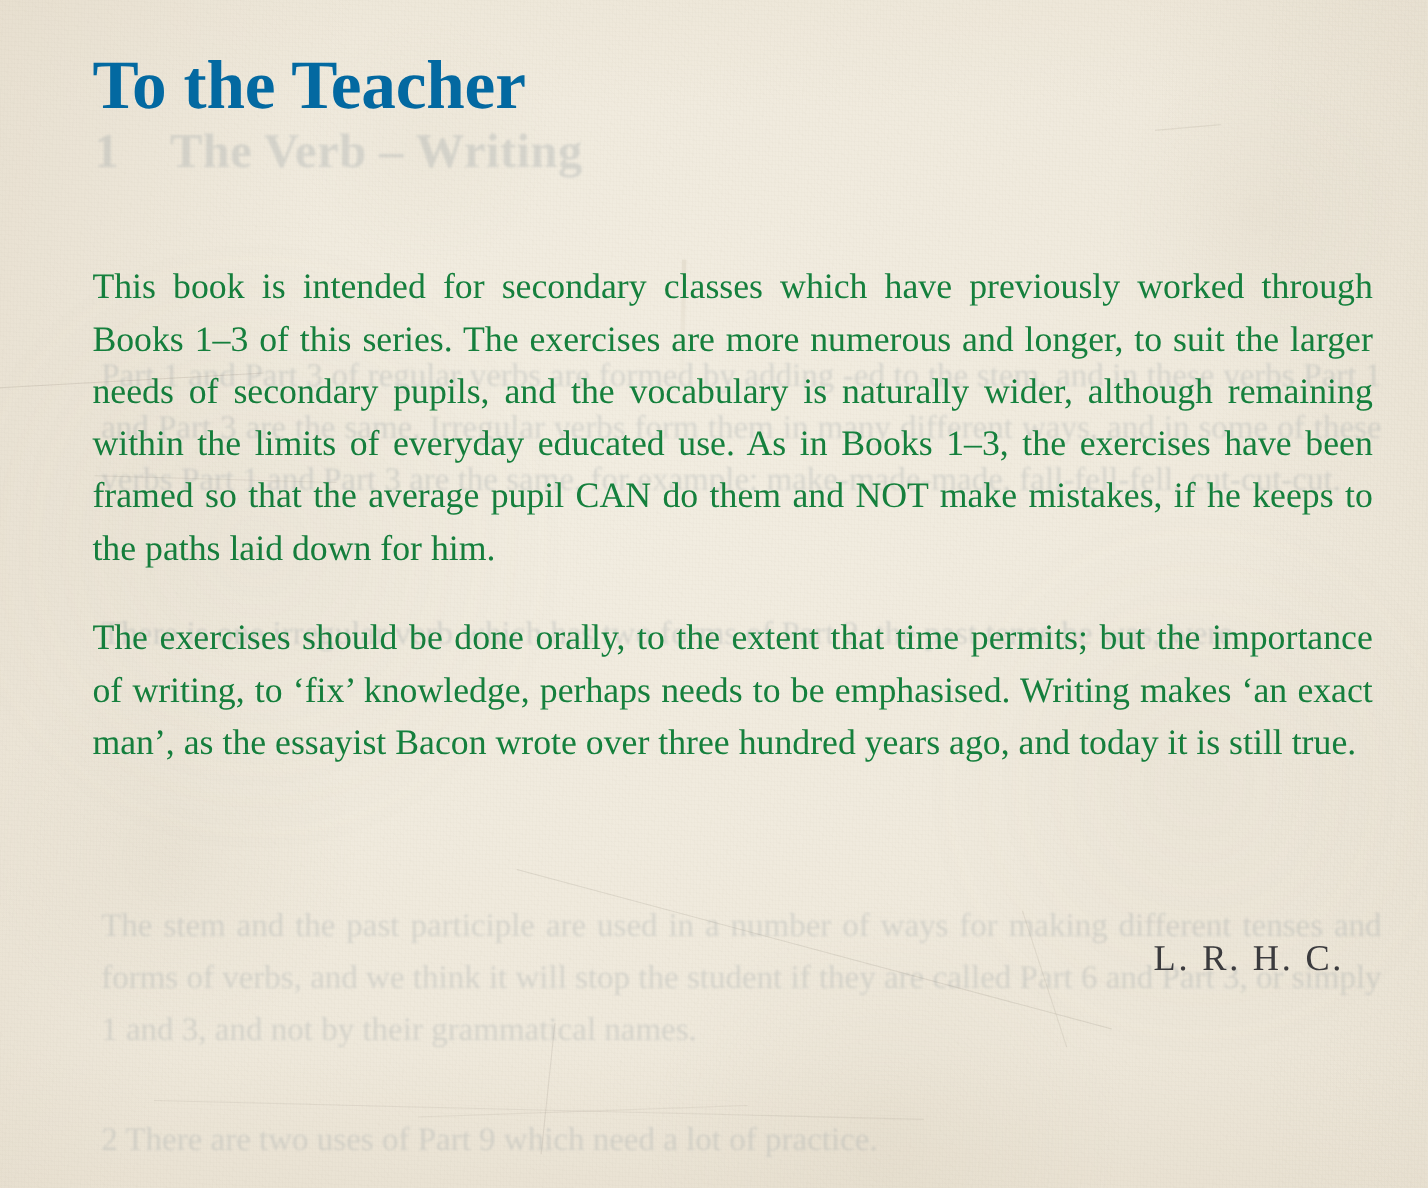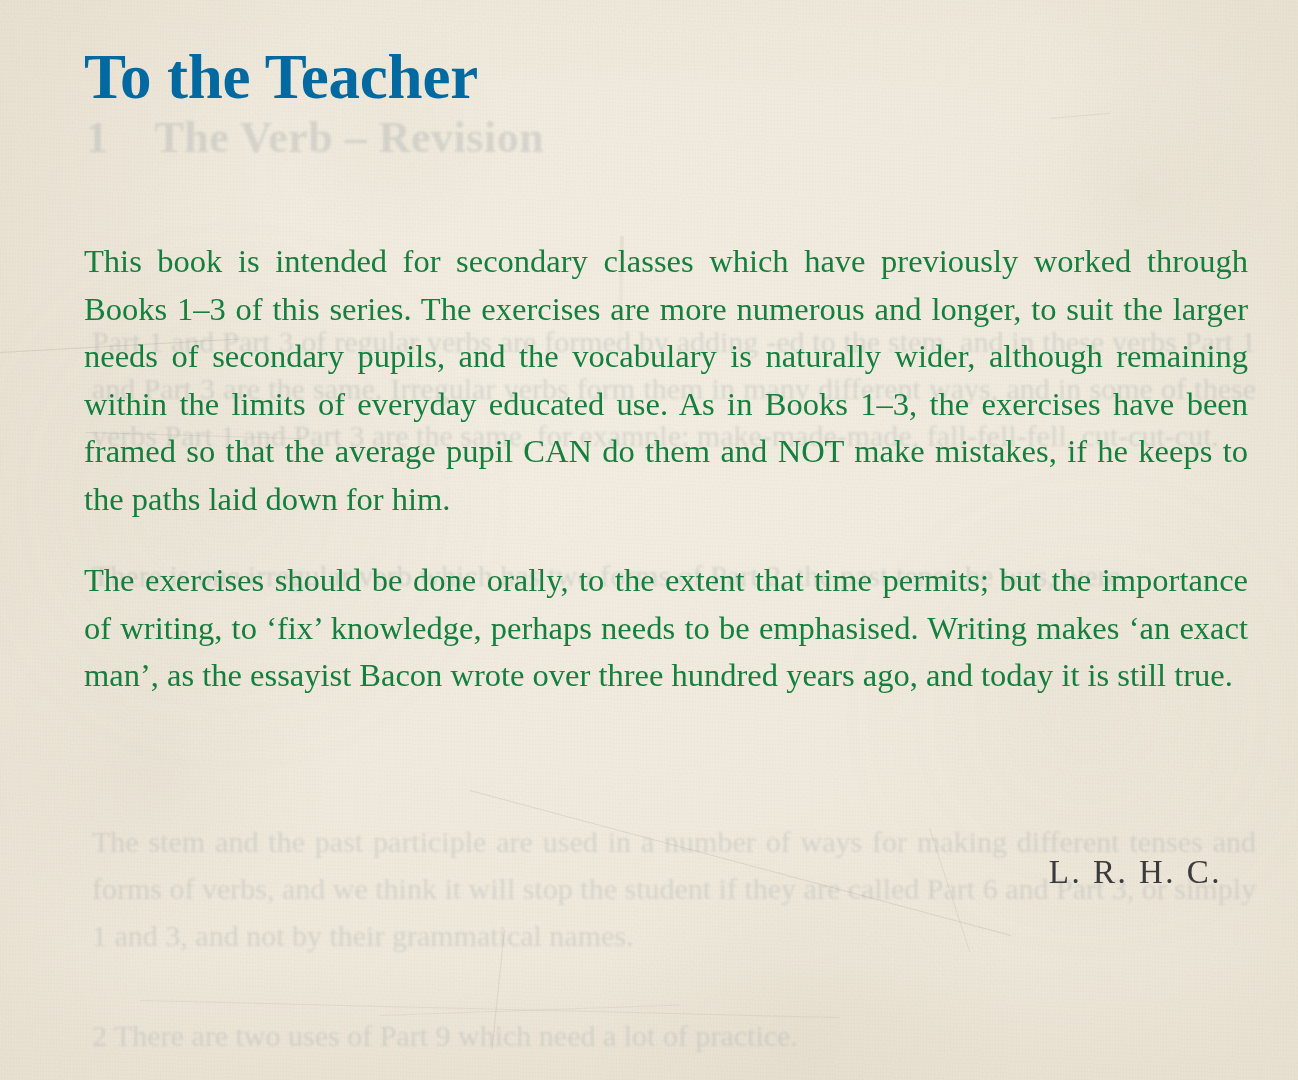--- a/index.html
+++ b/index.html
@@ -182,21 +182,21 @@
 
 <div class="page">
 
   <div class="paper-base"></div>
   <div class="paper-warm"></div>
   <div class="paper-mottle"></div>
   <div class="paper-grain"></div>
 
   <div class="bleed-layer">
     <div class="bleed-heading">
-      <span class="num">1</span><span>The Verb – Revision</span>
+      <span class="num">1</span><span>The Verb – Writing</span>
     </div>
     <div class="bleed-block bleed-b1">Part 1 and Part 3 of regular verbs are formed by adding -ed to the stem, and in these verbs Part 1 and Part 3 are the same. Irregular verbs form them in many different ways, and in some of these verbs Part 1 and Part 3 are the same, for example: make-made-made, fall-fell-fell, cut-cut-cut.</div>
     <div class="bleed-block bleed-b2">There is one irregular verb which has two forms of Part 2, the past tense be was, were.</div>
     <div class="bleed-block bleed-b3">The stem and the past participle are used in a number of ways for making different tenses and forms of verbs, and we think it will stop the student if they are called Part 6 and Part 3, or simply 1 and 3, and not by their grammatical names.</div>
     <div class="bleed-block bleed-b4">2 There are two uses of Part 9 which need a lot of practice.</div>
   </div>
 
   <div class="scratch s1"></div>
   <div class="scratch s2"></div>
   <div class="scratch s3"></div>

